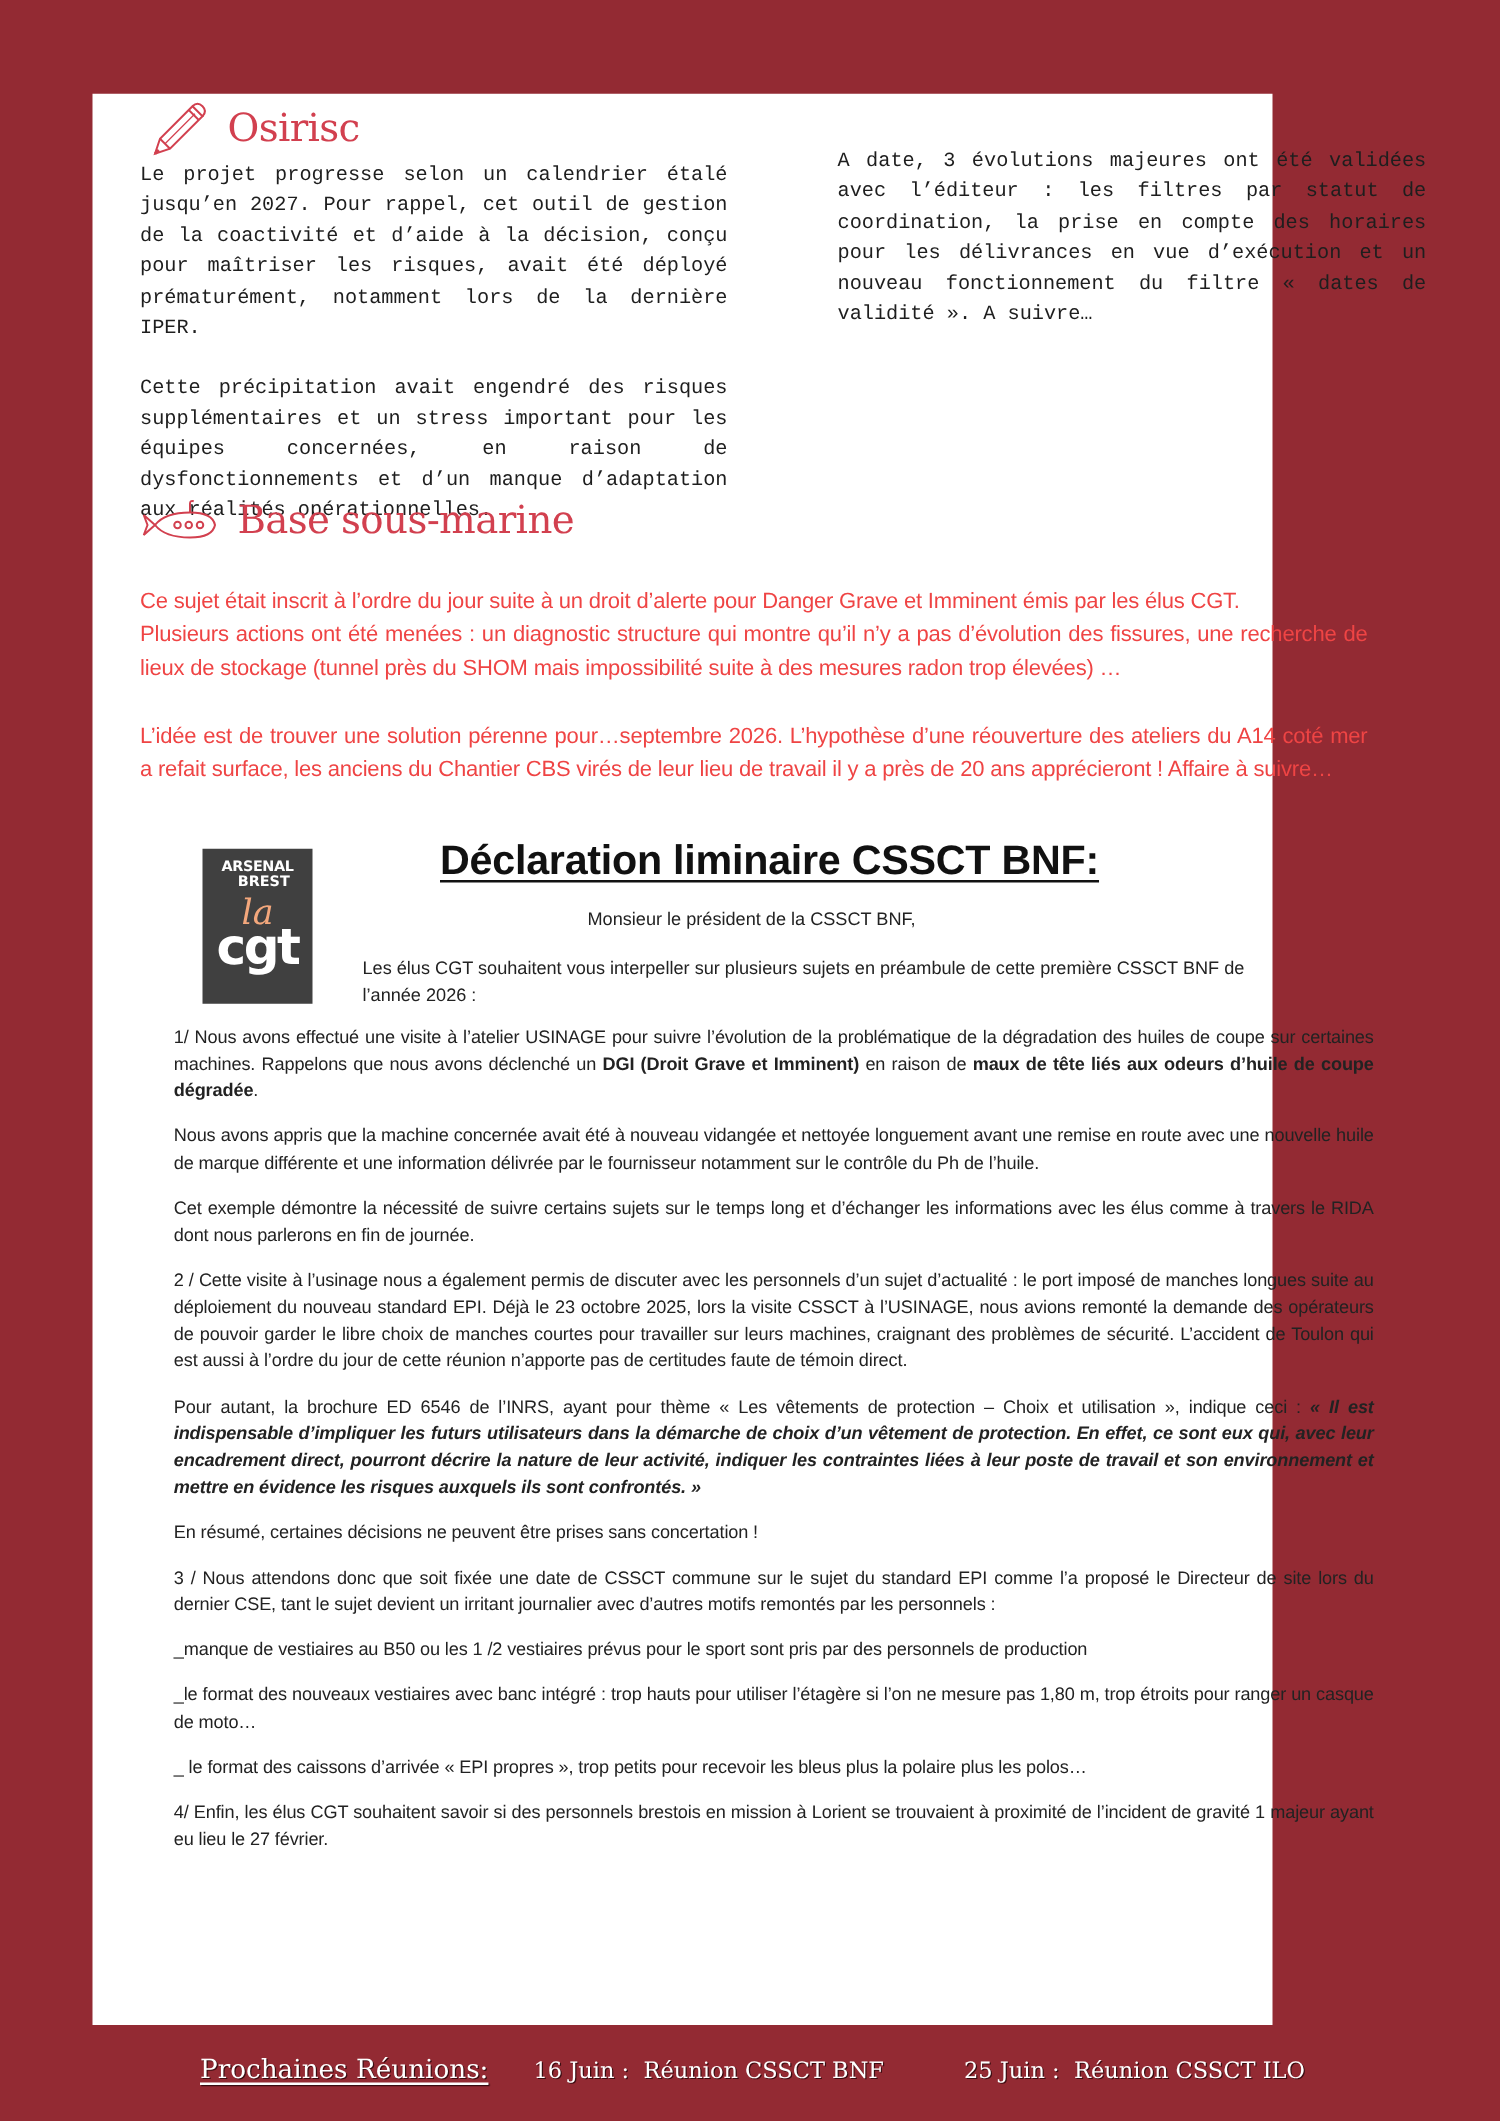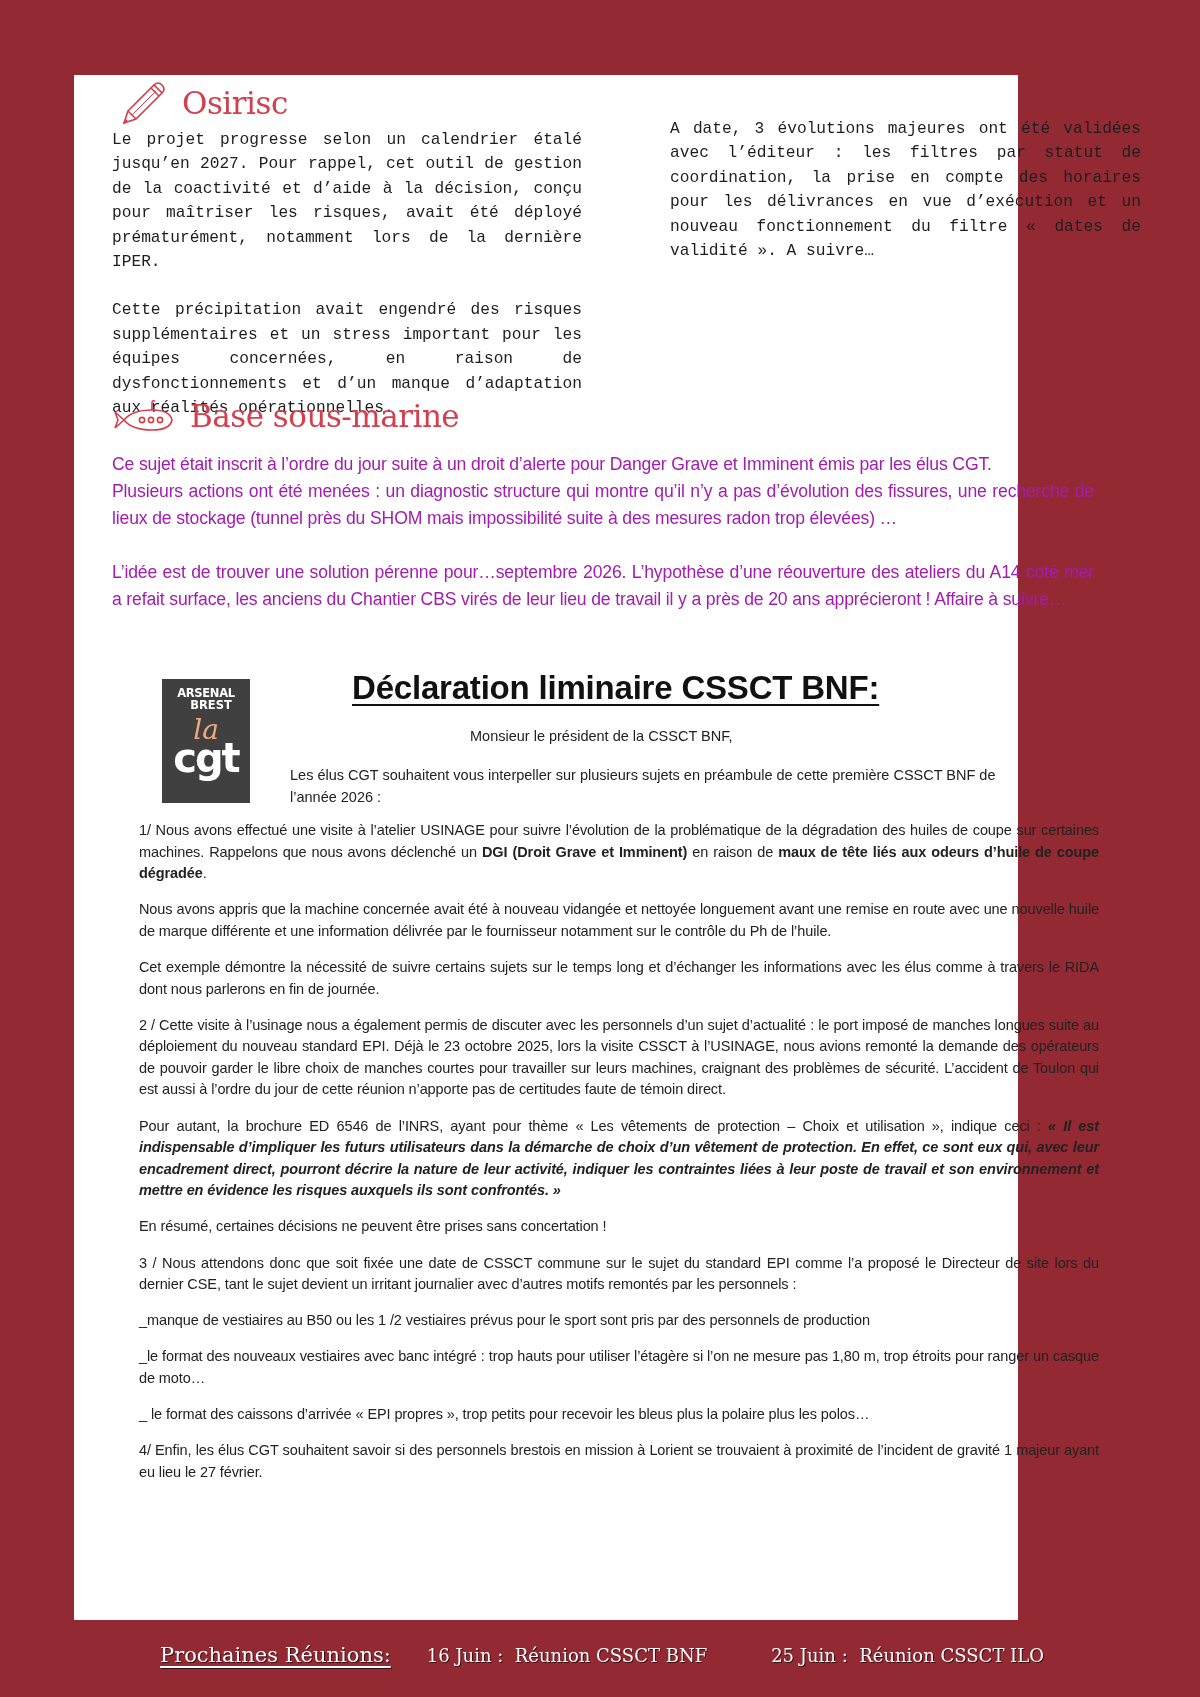--- a/index.html
+++ b/index.html
@@ -33,23 +33,24 @@
     color: #1e1e1e;
     text-align: justify;
   }
   .col-text p { margin-bottom: 24px; }
   .wide-text {
     position: absolute;
     left: 38px; width: 982px;
     font-family: "Liberation Sans", sans-serif;
     font-size: 17.6px;
     line-height: 27px;
-    color: #a21caf;
+    color: #ef4444;
     text-align: justify;
     letter-spacing: -0.15px;
+    margin-top: 16px;
   }
   .wide-text p.gap { margin-top: 27px; }
   .logo {
     position: absolute;
     left: 88px; top: 604px;
     width: 88px; height: 124px;
     background: #404040;
     color: #fff;
     text-align: center;
     font-family: "DejaVu Sans", sans-serif;
@@ -95,21 +96,21 @@
     color: #222;
     text-align: justify;
     letter-spacing: -0.1px;
   }
   .decl-body p { margin-bottom: 14.5px; }
   .decl-body b { font-weight: bold; }
   .decl-body .quote { font-weight: bold; font-style: italic; }
   .footer {
     position: absolute;
     left: 160px; top: 1643px;
-    display: flex; align-items: center;
+    display: flex; align-items: flex-end;
     font-family: "DejaVu Serif", serif;
     color: #ffffff;
     text-shadow: 1px 1px 0 #3a0d12;
     font-size: 18px;
   }
   .footer .label {
     font-size: 21px;
     text-decoration: underline;
     text-underline-offset: 4px;
     margin-right: 36px;

